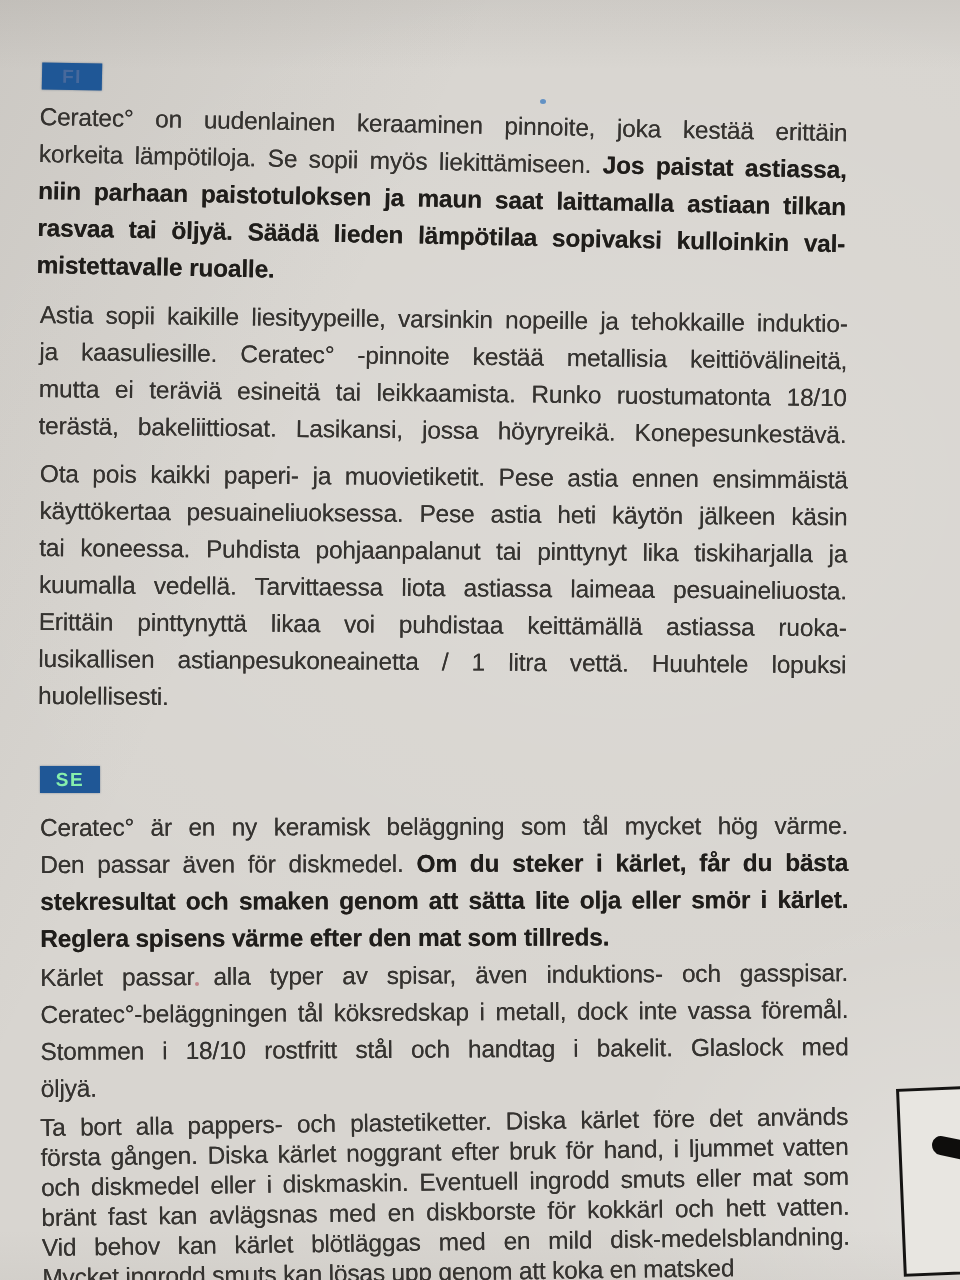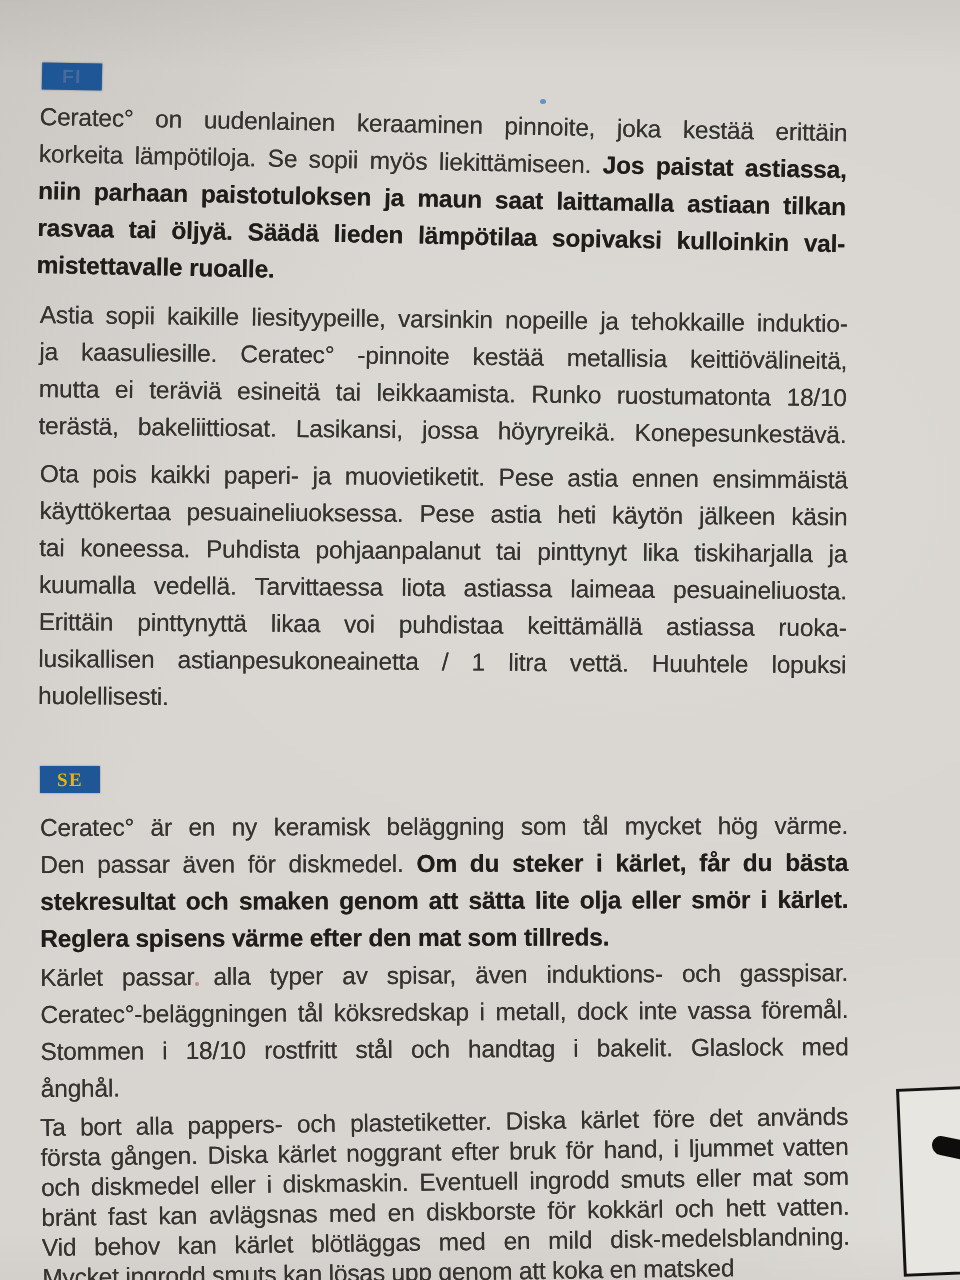--- a/index.html
+++ b/index.html
@@ -28,21 +28,21 @@
     background: #1f5796;
     box-shadow: 0 0 2px rgba(20,50,90,0.5);
     display: flex;
     align-items: center;
     justify-content: center;
     font-size: 19px;
     font-weight: 700;
     letter-spacing: 1.5px;
   }
   .badge-fi { left: 42px; top: 63px; transform: rotate(1.1deg); color: #47699c; }
-  .badge-se { left: 40px; top: 766px; transform: rotate(-0.15deg); color: #eab308; font-family: Liberation Serif, serif; }
+  .badge-se { left: 40px; top: 766px; transform: rotate(-0.15deg); color: #86efac; }
 
   
   .para {
     position: absolute;
     left: 40px;
     width: 808px;
     line-height: 37px;
     font-size: 24.5px;
     letter-spacing: -0.2px;
     color: #353330;
@@ -136,21 +136,21 @@
     <div class="line"><span>Ceratec° är en ny keramisk beläggning som tål mycket hög värme.</span><span class="b"></span></div>
     <div class="line"><span>Den passar även för diskmedel. </span><span class="b">Om du steker i kärlet, får du bästa</span></div>
     <div class="line"><span></span><span class="b">stekresultat och smaken genom att sätta lite olja eller smör i kärlet.</span></div>
     <div class="line ll"><span></span><span class="b">Reglera spisens värme efter den mat som tillreds.</span></div>
   </div>
 
   <div class="para" id="se-p2">
     <div class="line"><span>Kärlet passar alla typer av spisar, även induktions- och gasspisar.</span></div>
     <div class="line"><span>Ceratec°-beläggningen tål köksredskap i metall, dock inte vassa föremål.</span></div>
     <div class="line"><span>Stommen i 18/10 rostfritt stål och handtag i bakelit. Glaslock med</span></div>
-    <div class="line ll"><span>ånghål.</span></div>
+    <div class="line ll"><span>öljyä.</span></div>
   </div>
 
   <div class="para tight" id="se-p3">
     <div class="line"><span>Ta bort alla pappers- och plastetiketter. Diska kärlet före det används</span></div>
     <div class="line"><span>första gången. Diska kärlet noggrant efter bruk för hand, i ljummet vatten</span></div>
     <div class="line"><span>och diskmedel eller i diskmaskin. Eventuell ingrodd smuts eller mat som</span></div>
     <div class="line"><span>bränt fast kan avlägsnas med en diskborste för kokkärl och hett vatten.</span></div>
     <div class="line"><span>Vid behov kan kärlet blötläggas med en mild disk-medelsblandning.</span></div>
     <div class="line ll"><span>Mycket ingrodd smuts kan lösas upp genom att koka en matsked</span></div>
   </div>

